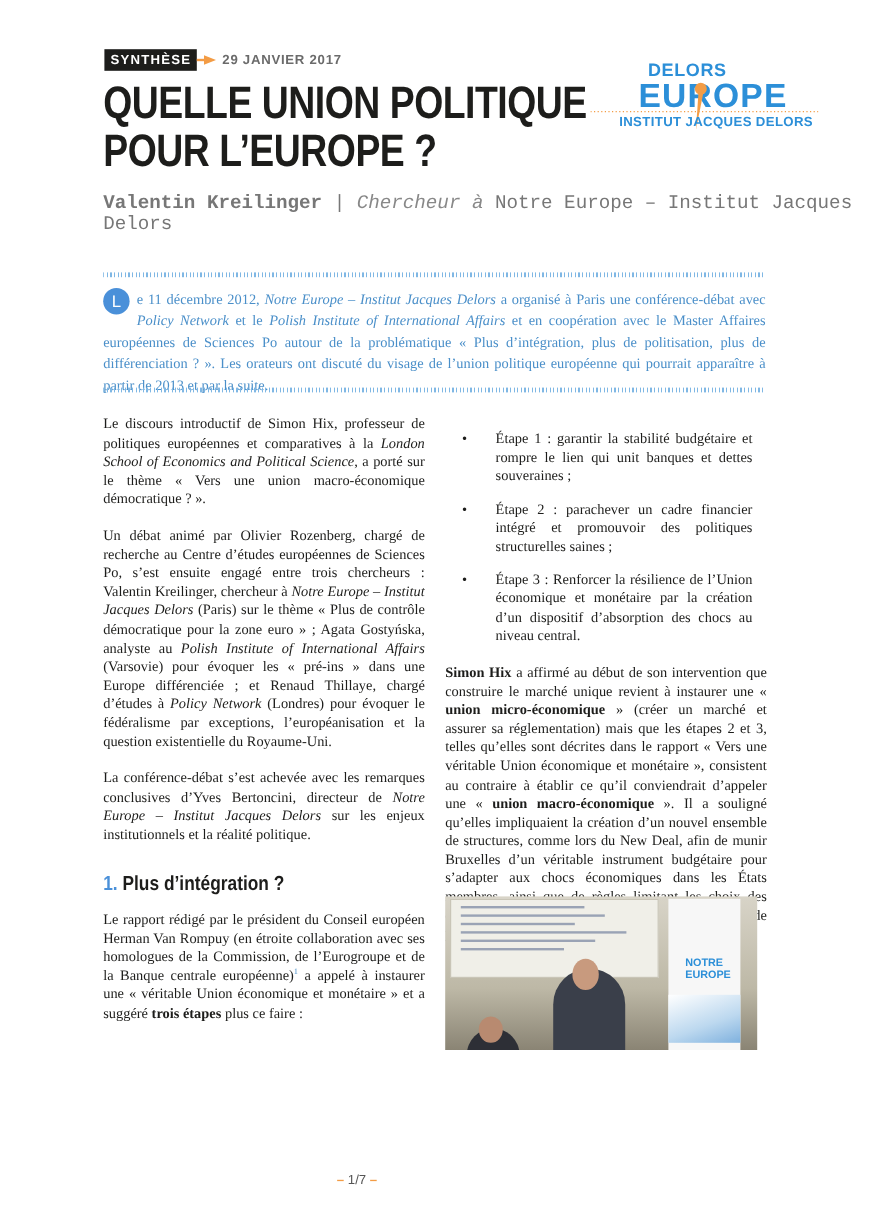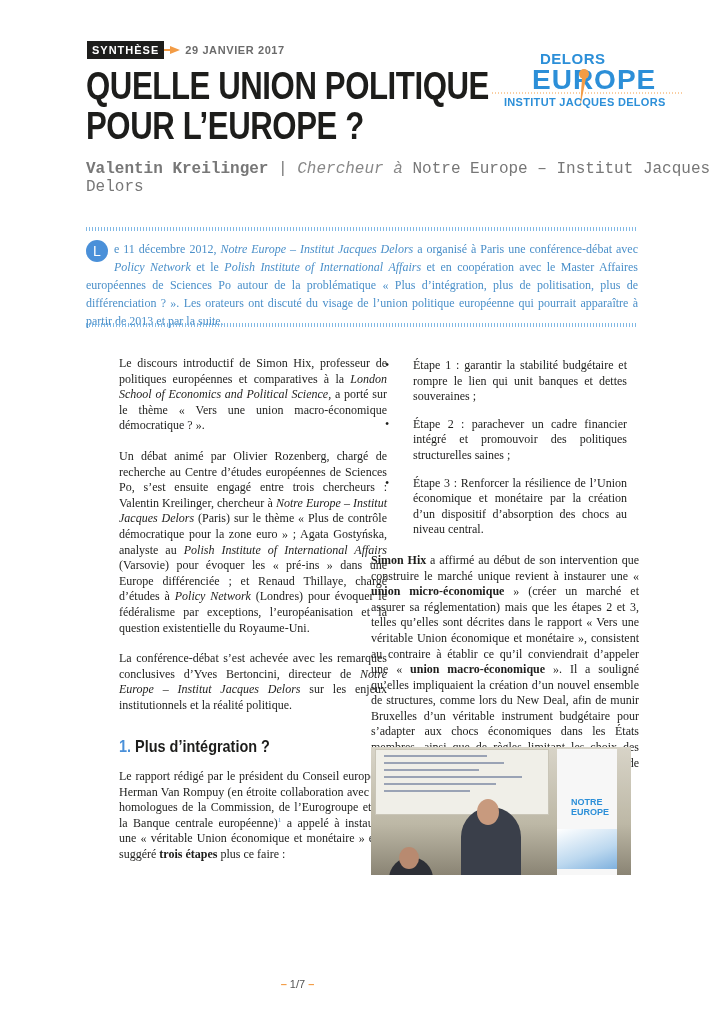--- a/index.html
+++ b/index.html
@@ -13,33 +13,33 @@
 
   .title { position: absolute; left: 86px; top: 66px; width: 420px; font-family: "Liberation Sans", sans-serif; font-weight: bold; font-size: 38px; line-height: 40px; color: #1d1d1b; letter-spacing: -0.5px; transform: scaleX(0.82); transform-origin: left top; white-space: nowrap; }
 
   .author { position: absolute; left: 86px; top: 160px; font-family: Liberation Mono, monospace; font-size: 16px; color: #777; }
   .author b { color: #777; }
   .author i { color: #888; }
 
   .logo { position: absolute; left: 492px; top: 44px; width: 200px; height: 80px; }
   .logo .l1 { position: absolute; left: 48px; top: 6px; font-family: "Liberation Sans", sans-serif; font-weight: bold; font-size: 15px; color: #2c8fd8; letter-spacing: 0.5px; }
   .logo .l2 { position: absolute; left: 40px; top: 20px; font-family: "Liberation Sans", sans-serif; font-weight: bold; font-size: 28px; color: #2c8fd8; letter-spacing: 1px; }
-  .logo .l3 { position: absolute; left: 12px; top: 52px; font-family: "Liberation Sans", sans-serif; font-weight: bold; font-size: 11px; color: #2c8fd8; letter-spacing: 0.3px; }
+  .logo .l3 { position: absolute; left: 24px; top: 52px; font-family: "Liberation Sans", sans-serif; font-weight: bold; font-size: 11px; color: #2c8fd8; letter-spacing: 0.3px; }
   .logo .swoosh { position: absolute; left: 0; top: 46px; width: 190px; height: 6px; }
   .logo .pin { position: absolute; left: 86px; top: 24px; width: 12px; height: 40px; }
 
   .dotline { position: absolute; left: 86px; width: 552px; height: 4px; background-image: repeating-linear-gradient(90deg, #7fb7e4 0 1px, transparent 1px 3px); }
   .dl1 { top: 227px; }
   .dl2 { top: 323px; }
 
   .intro { position: absolute; left: 86px; top: 240px; width: 552px; font-size: 12px; line-height: 18px; color: #4a8fc9; text-align: justify; }
   .dropcap { float: left; width: 22px; height: 22px; border-radius: 50%; background: #4a90d9; color: #fff; font-family: "Liberation Sans", sans-serif; font-size: 14px; line-height: 22px; text-align: center; margin: 0 6px 0 0; }
 
   .col { position: absolute; width: 268px; font-size: 12px; line-height: 15.6px; color: #1d1d1b; text-align: justify; }
-  .colL { left: 86px; top: 356px; margin-left: 33px; }
+  .colL { left: 86px; top: 346px; }
   .colR { left: 371px; top: 346px; }
   .col p { margin: 0 0 15px 0; }
   .col ul { margin: 0 0 15px 0; padding: 0; list-style: none; }
   .col li { position: relative; padding-left: 30px; margin: 12px; }
   .col li::before { content: "•"; position: absolute; left: 2px; top: 0; }
   sup { font-size: 7px; line-height: 0; color: #4a8fc9; }
 
   .sec-head { font-family: "Liberation Sans", sans-serif; font-weight: bold; font-size: 17px; color: #1d1d1b; margin: 26px 0 14px 0; transform: scaleX(0.85); transform-origin: left; white-space: nowrap; }
   .sec-head .num { color: #4a90d9; }
 

